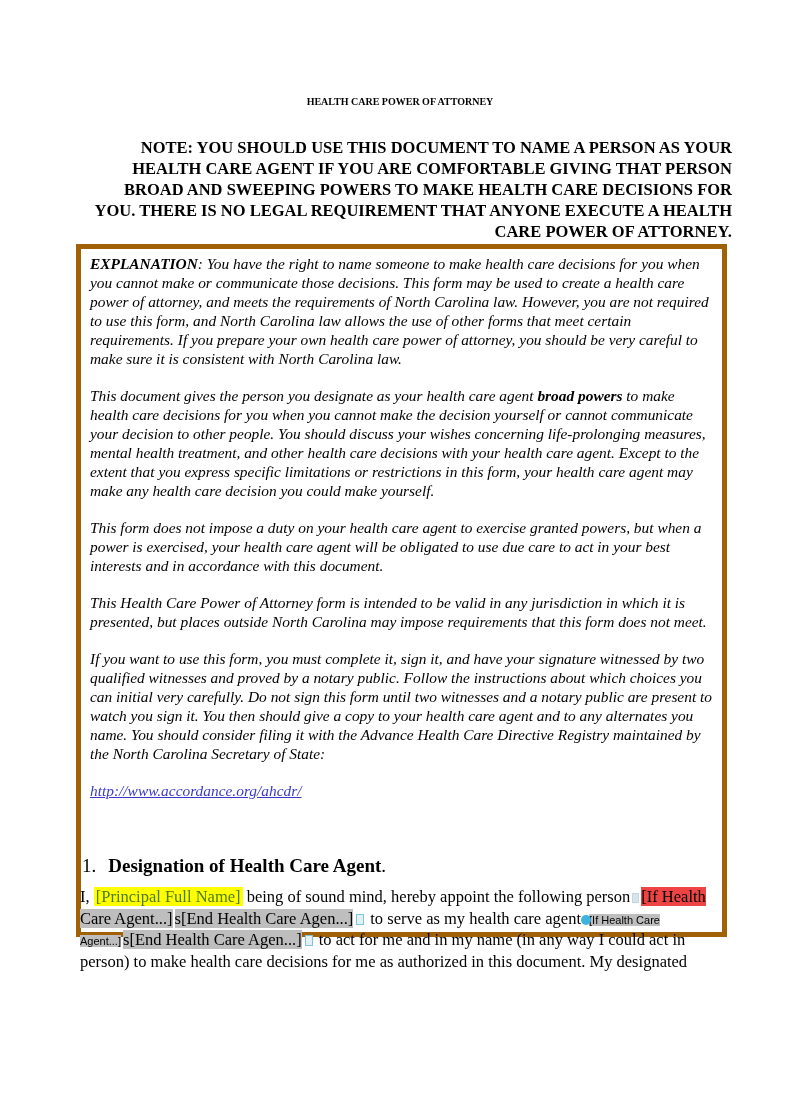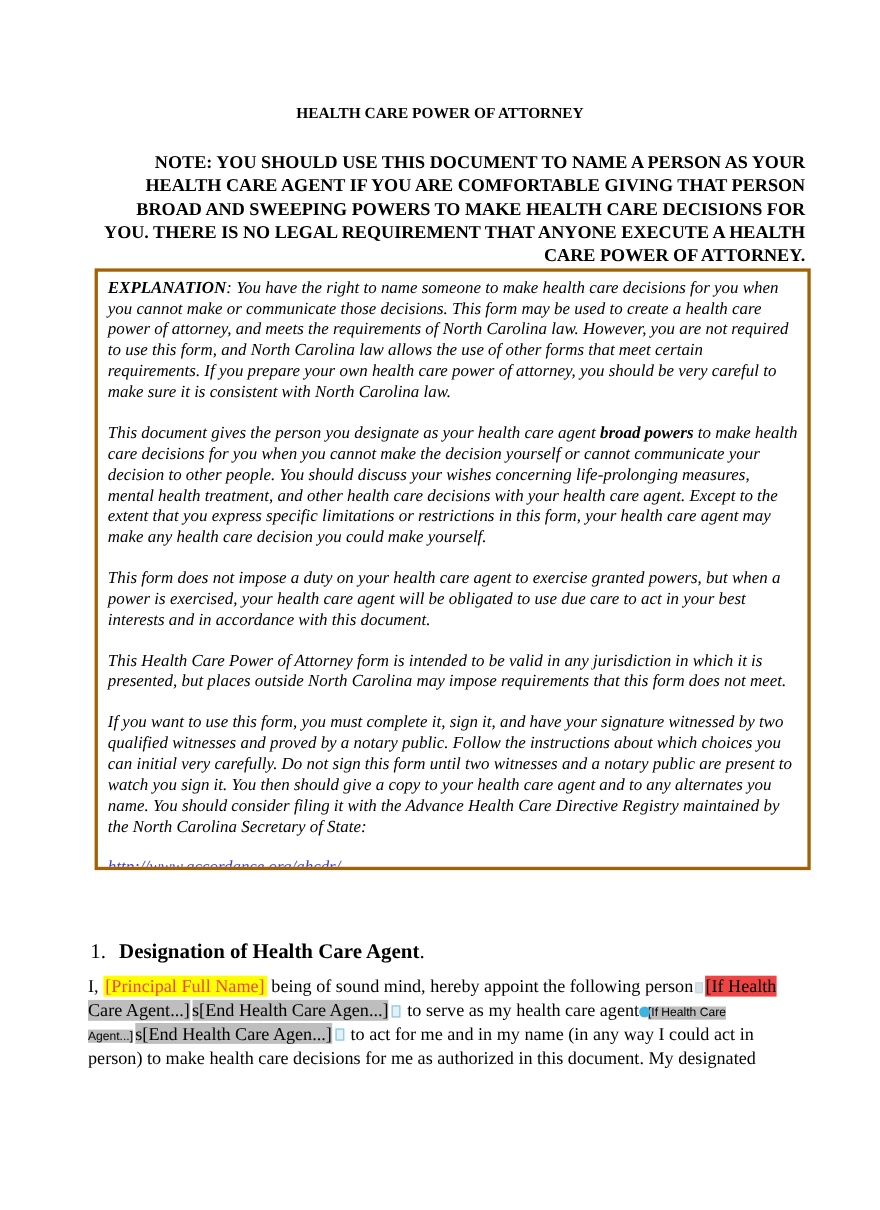--- a/index.html
+++ b/index.html
@@ -1,23 +1,23 @@
 <!DOCTYPE html>
 <html><head>
 <meta charset="utf-8">
 <style>
   html,body{margin:0;padding:0;background:#ffffff;}
   .page{position:relative;width:800px;height:1100px;background:#ffffff;
         font-family:"Liberation Serif",serif;color:#000;overflow:hidden;}
   .doc-title{position:absolute;top:96px;left:0;width:100%;text-align:center;
-        font-size:14px;font-weight:bold;margin:0;}
+        font-size:10px;font-weight:bold;margin:0;}
   .note{position:absolute;top:137px;left:80px;width:652px;margin:0;
         font-size:16.5px;line-height:21px;font-weight:bold;text-align:right;}
-  .exp-box{position:absolute;top:244px;left:86px;width:651px;height:547px;
-        box-sizing:border-box;border:3px solid #a16207;padding:5px 9px 0 9px;
+  .exp-box{position:absolute;top:244px;left:76px;width:651px;height:693px;
+        box-sizing:border-box;border:5px solid #a16207;padding:5px 9px 0 9px;
         font-style:italic;font-size:15.4px;line-height:19px;overflow:hidden;}
   .exp-p{margin:0 0 18px 0;}
   .exp-p .bi{font-weight:bold;}
   .exp-link{font-style:italic;text-decoration:underline;display:inline-block;}
   .section-heading{position:absolute;top:855px;left:82px;font-size:19px;margin:0;}
   .section-num{display:inline-block;margin-right:12px;}
   .section-title{font-weight:bold;}
   .body-par{position:absolute;top:887px;left:80px;width:665px;font-size:16.5px;}
   .line{height:21.5px;white-space:pre;}
   .plain{color:#000;}
@@ -48,19 +48,19 @@
         <p class="exp-p"><span>This form does not impose a duty on your health care agent to exercise granted powers, but when a power is exercised, your health care agent will be obligated to use due care to act in your best interests and in accordance with this document.</span></p>
         <p class="exp-p"><span>This Health Care Power of Attorney form is intended to be valid in any jurisdiction in which it is presented, but places outside North Carolina may impose requirements that this form does not meet.</span></p>
         <p class="exp-p"><span>If you want to use this form, you must complete it, sign it, and have your signature witnessed by two qualified witnesses and proved by a notary public. Follow the instructions about which choices you can initial very carefully. Do not sign this form until two witnesses and a notary public are present to watch you sign it. You then should give a copy to your health care agent and to any alternates you name. You should consider filing it with the Advance Health Care Directive Registry maintained by the North Carolina Secretary of State:</span></p>
       </div>
     <a class="exp-link" href="#" style="color: rgb(58, 58, 200);">http://www.accordance.org/ahcdr/</a>
   </div>
 
   <p class="section-heading"><span class="section-num">1.</span><span class="section-title">Designation of Health Care Agent</span><span>.</span></p>
 
   <div id="designation-paragraph" class="body-par">
-      <div class="line"><span class="plain">I, </span><span class="hl-yellow" style="background: rgb(255, 255, 0); color: #ef4444;">[Principal Full Name]</span><span class="plain"> being of sound mind, hereby appoint the following person</span><span class="marker-square-light"></span><span class="hl-gray-serif" style="background: #ef4444;">[If Health</span></div>
+      <div class="line"><span class="plain">I, </span><span class="hl-yellow" style="background: rgb(255, 255, 0); color: #4d7c0f;">[Principal Full Name]</span><span class="plain"> being of sound mind, hereby appoint the following person</span><span class="marker-square-light"></span><span class="hl-gray-serif" style="background: #ef4444;">[If Health</span></div>
       <div class="line"><span class="hl-gray-serif" style="background: rgb(190, 190, 190);">Care Agent...]</span><span class="hl-gray-serif" style="background: rgb(190, 190, 190);">s[End Health Care Agen...]</span><span class="marker-square"></span><span class="plain">to serve as my health care agent</span><span class="marker-dot" style="background: rgb(62, 179, 221);"></span><span class="hl-gray-sans" style="background: rgb(190, 190, 190);">[If Health Care</span></div>
       <div class="line"><span class="hl-gray-sans" style="background: rgb(190, 190, 190);">Agent...]</span><span class="hl-gray-serif" style="background: rgb(190, 190, 190);">s[End Health Care Agen...]</span><span class="marker-square"></span><span class="plain">to act for me and in my name (in any way I could act in</span></div>
       <div class="line"><span class="plain">person) to make health care decisions for me as authorized in this document. My designated</span></div>
     </div>
 
 </div>
 
 </body></html>

